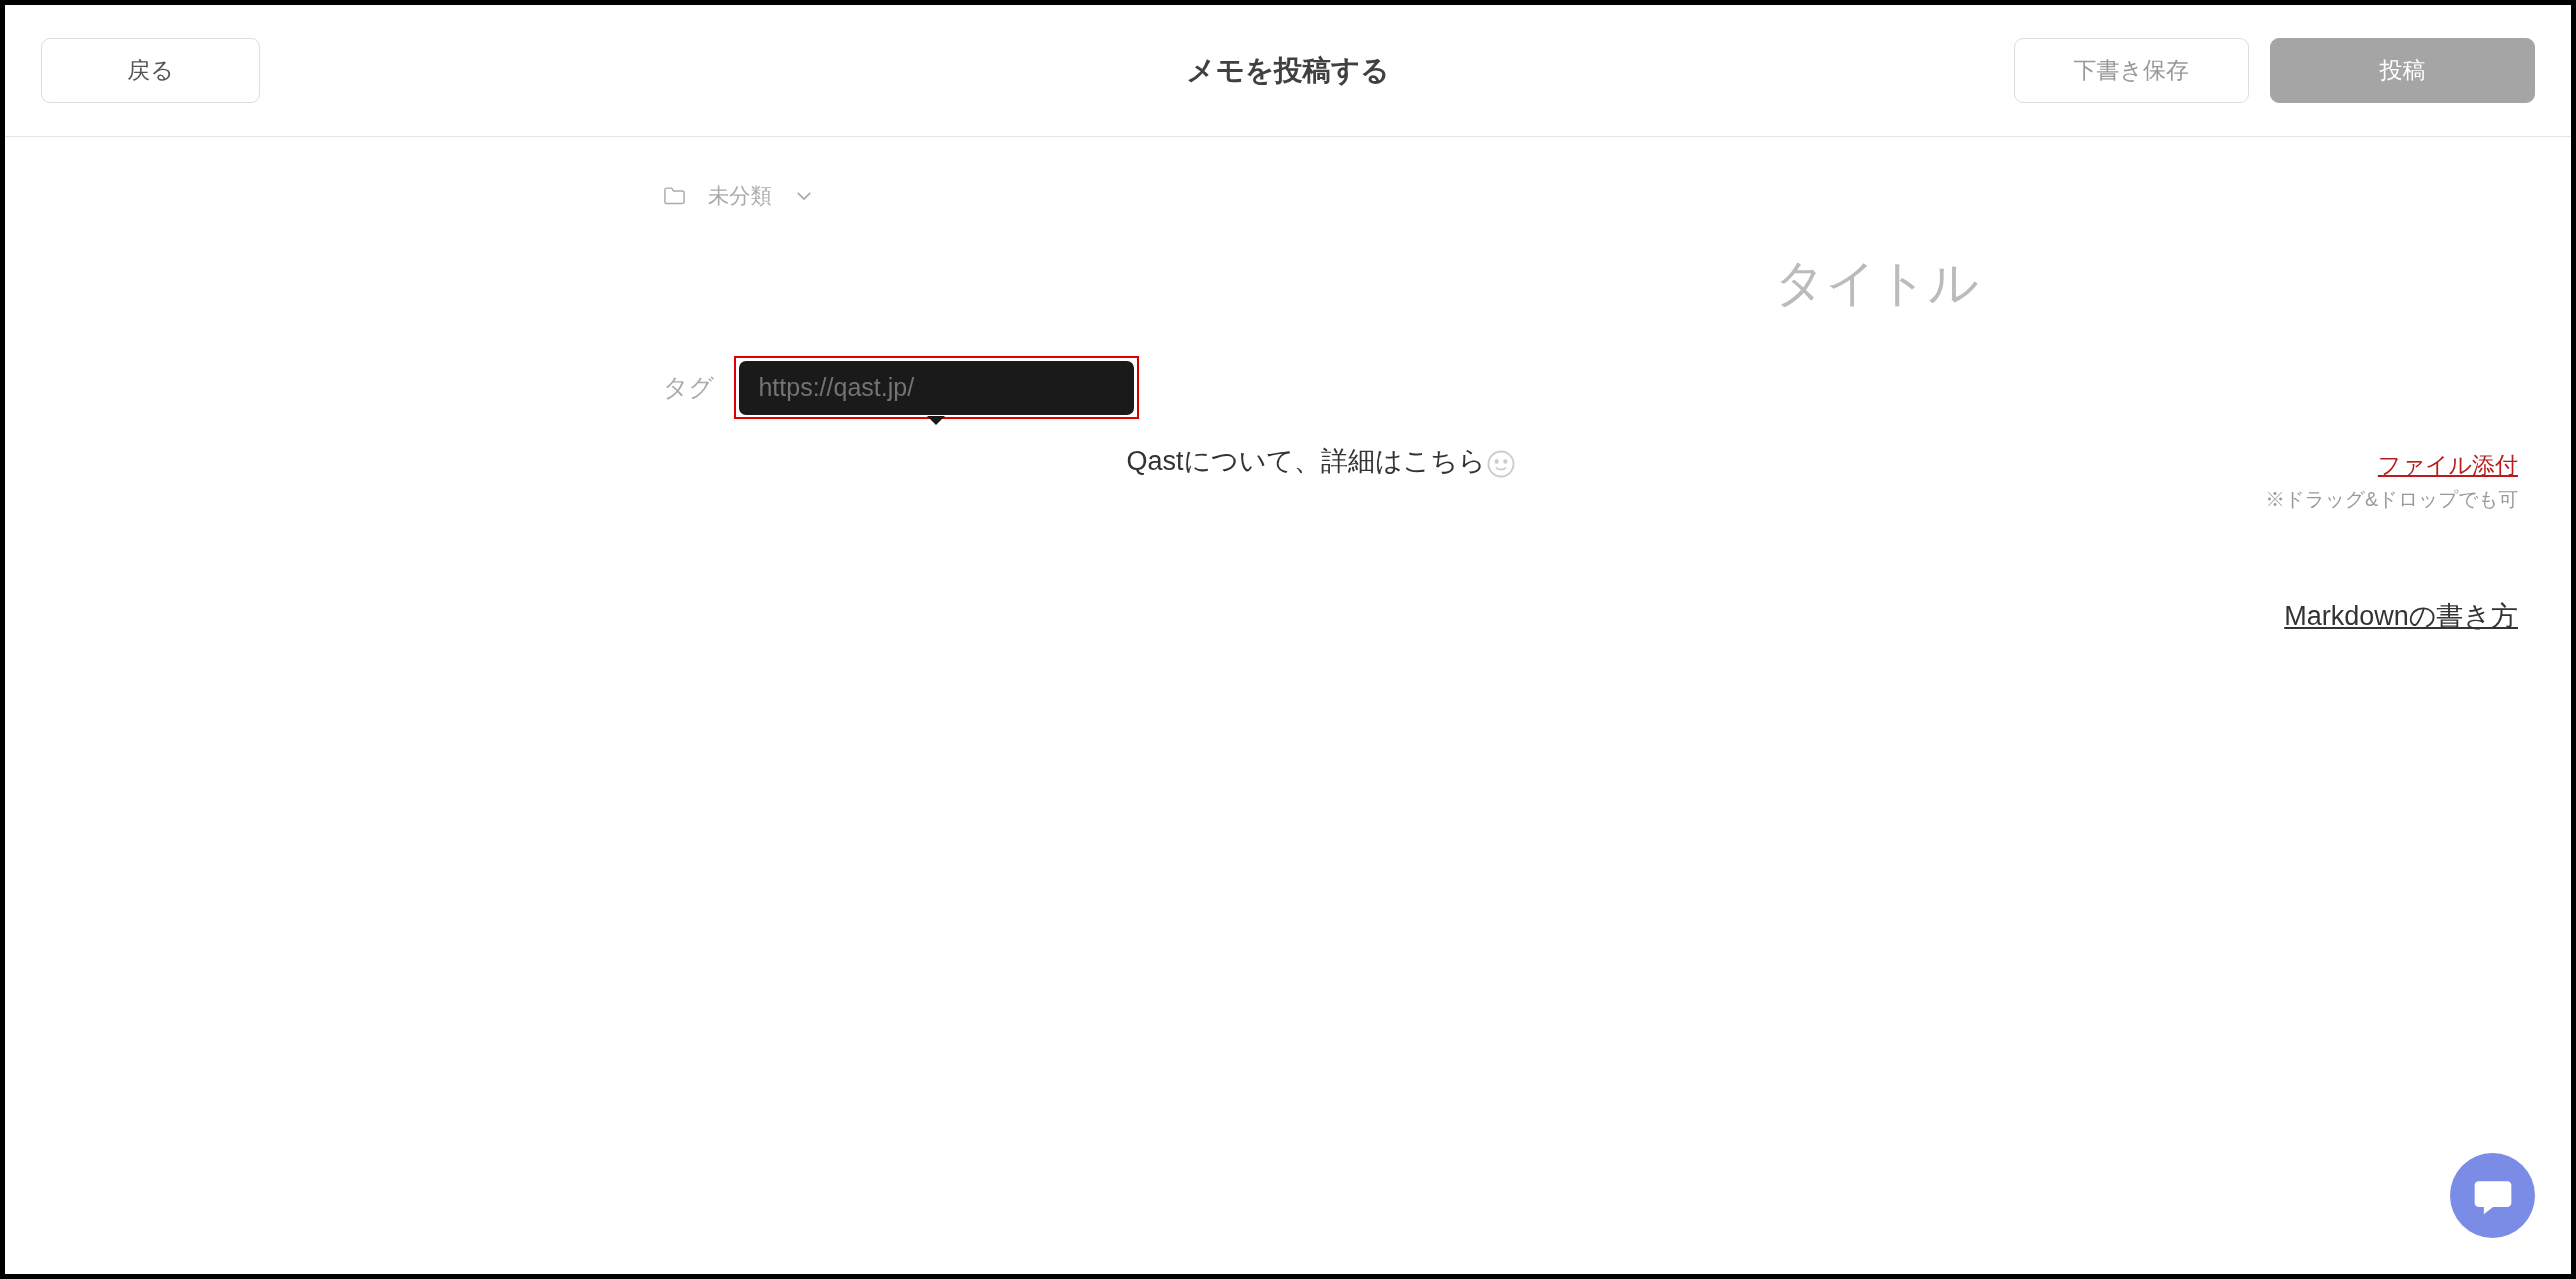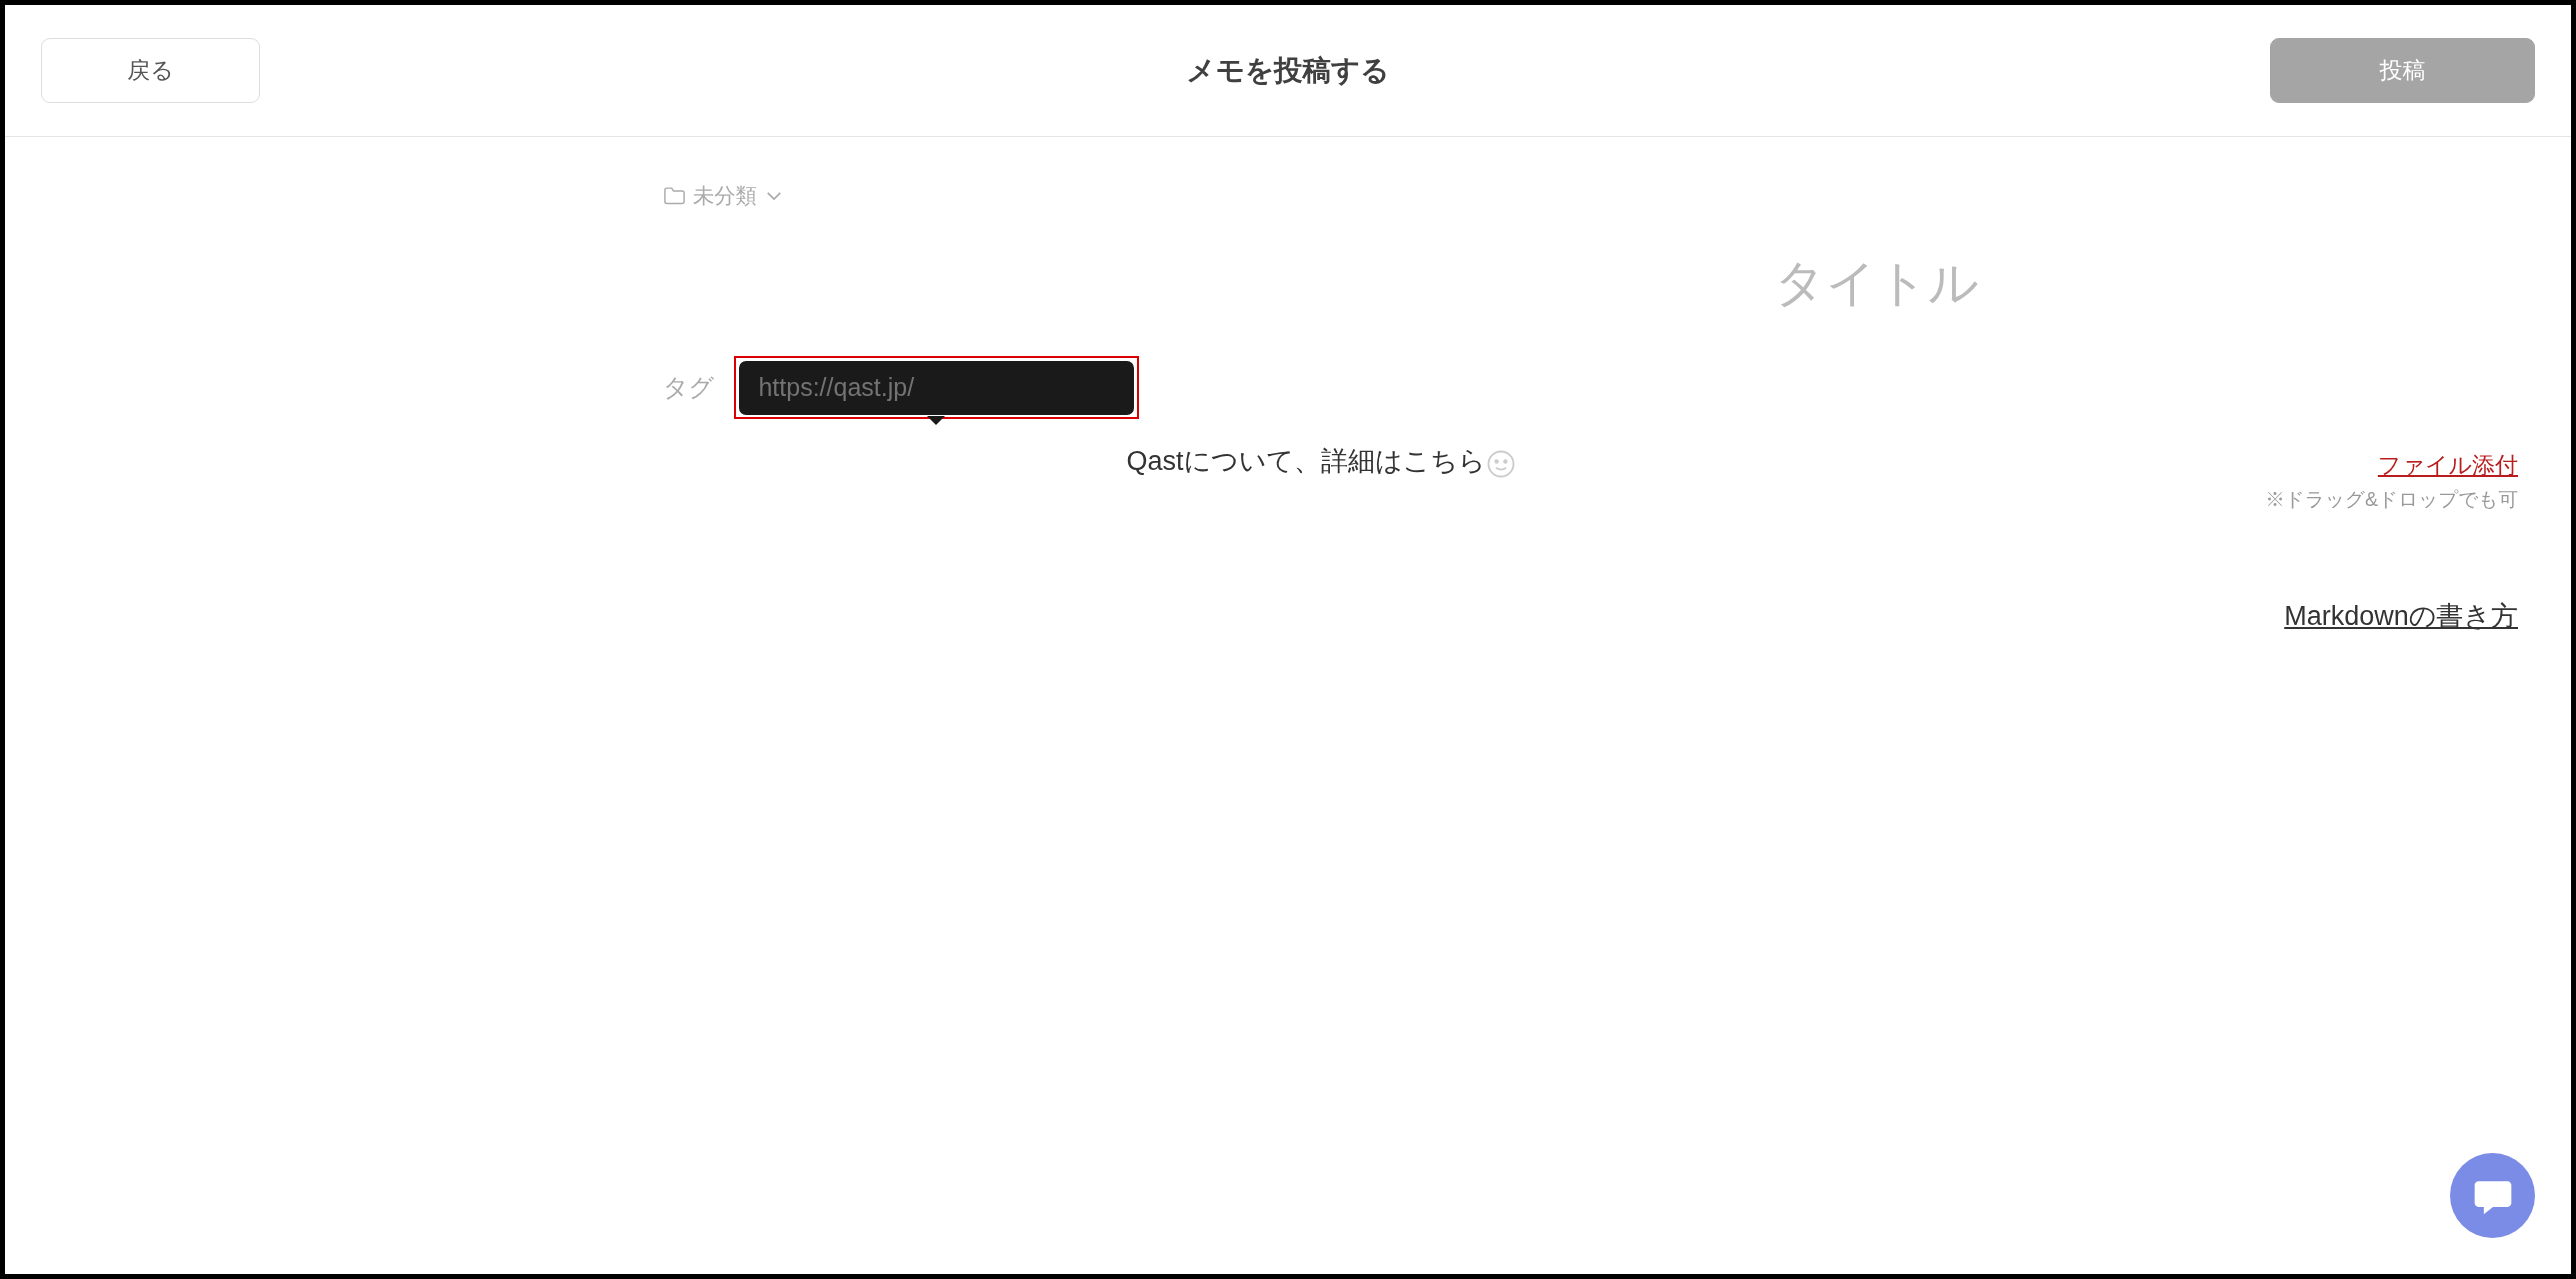--- a/index.html
+++ b/index.html
@@ -66,21 +66,21 @@
     }
     .content {
       padding: 44px 0 0 0;
       max-width: 1316px;
       margin-left: 658px;
       position: relative;
     }
     .folder-row {
       display: flex;
       align-items: center;
-      gap: 7px;
+      gap: 22px;
       color: #aaa;
       font-size: 21.3px;
       margin-bottom: 44px;
       cursor: pointer;
     }
     .folder-icon {
       width: 23px;
       height: 19.6px;
     }
     .chevron-icon {
@@ -207,20 +207,21 @@
   </style>
 </head>
 <body>
 
 <div class="header">
   <div class="header-left">
     <button class="btn btn-back">戻る</button>
   </div>
   <div class="header-center">メモを投稿する</div>
   <div class="header-right">
+    <button class="btn btn-draft">下書き保存</button>
     <button class="btn btn-post">投稿</button>
   </div>
 </div>
 
 <div class="content">
   <div class="folder-row">
     <svg class="folder-icon" viewBox="0 0 24 20" fill="none" stroke="#aaa" stroke-width="1.5">
       <path d="M2 4 C2 3 3 2 4 2 L9 2 L11 5 L20 5 C21 5 22 6 22 7 L22 16 C22 17 21 18 20 18 L4 18 C3 18 2 17 2 16 Z"></path>
     </svg>
     <span>未分類</span>

